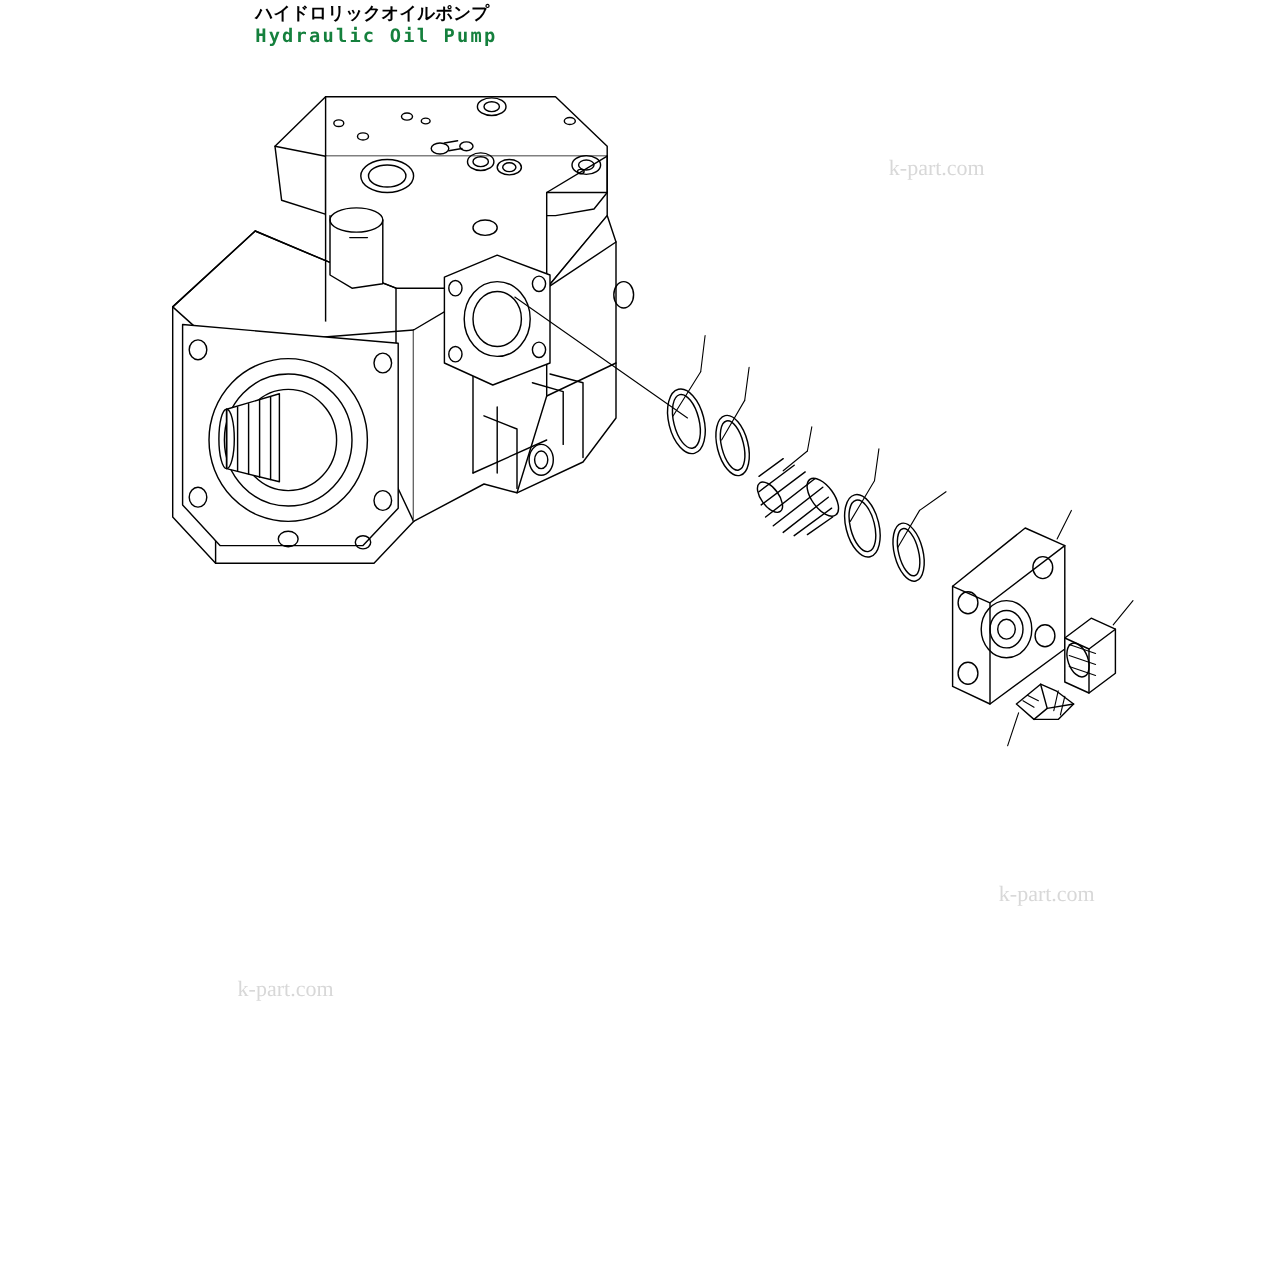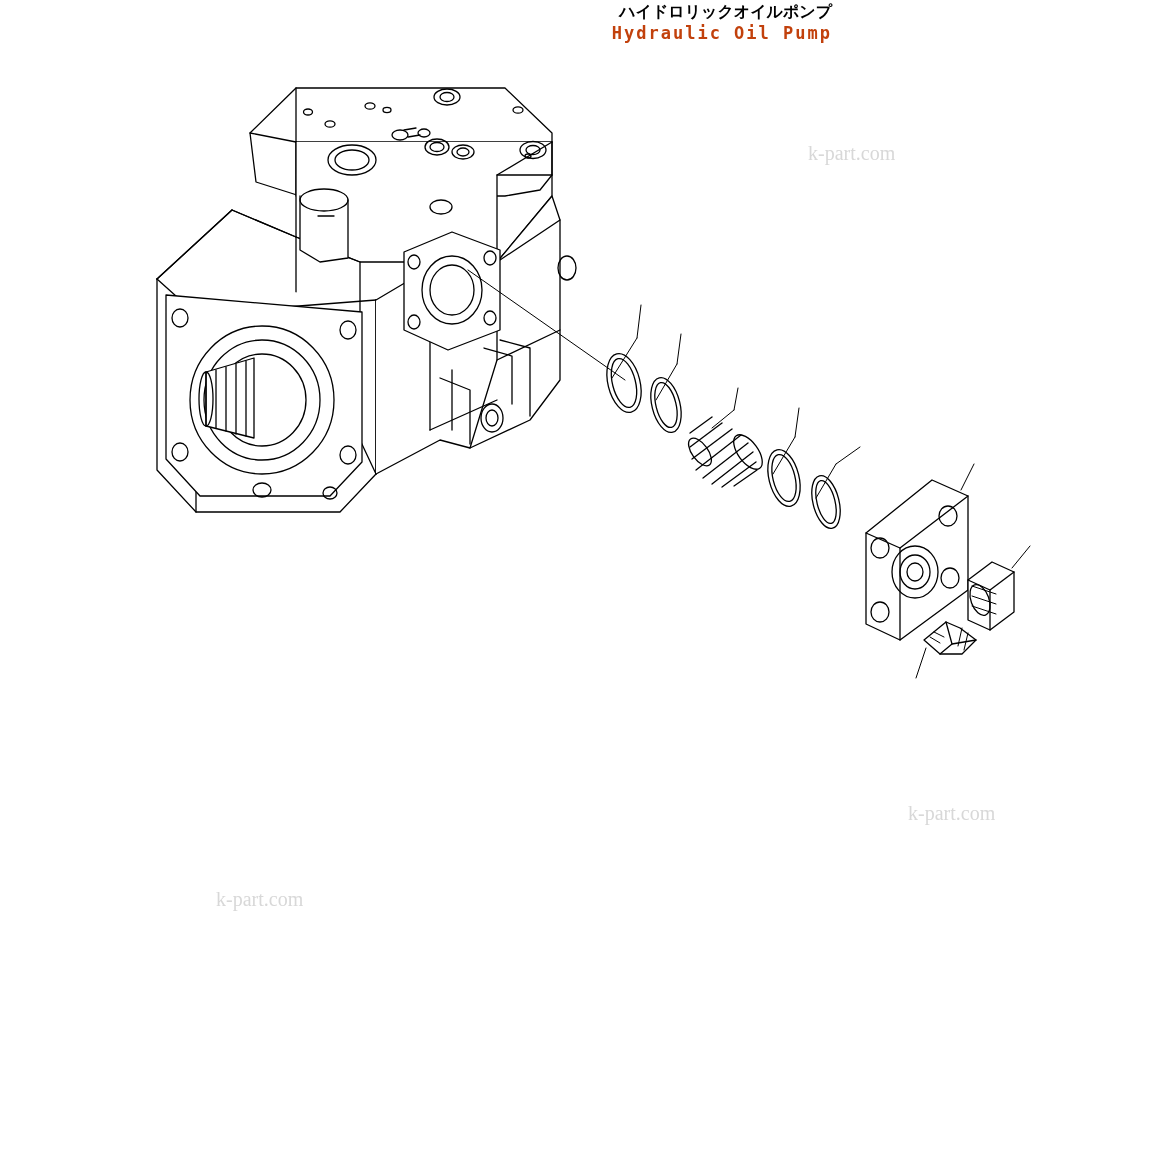--- a/index.html
+++ b/index.html
@@ -7,42 +7,41 @@
     padding: 0;
     background: #ffffff;
   }
   #page {
     position: relative;
     width: 1163px;
     height: 1150px;
     background: #ffffff;
     overflow: hidden;
     font-family: "Liberation Sans", sans-serif;
-    text-align: right;
   }
   .title-block {
     position: absolute;
     left: 232px;
     top: 2px;
     width: 600px;
   }
   .title-jp {
     font-family: "DejaVu Sans", sans-serif;
     font-size: 16px;
     font-weight: bold;
     color: #000000;
     letter-spacing: 0px;
     line-height: 20px;
     white-space: nowrap;
   }
   .title-en {
     font-family: "DejaVu Sans Mono", monospace;
     font-size: 17px;
     font-weight: bold;
-    color: #c2410c;
+    color: #15803d;
     letter-spacing: 2px;
     line-height: 22px;
     white-space: nowrap;
   }
   .watermark {
     position: absolute;
     font-family: "Liberation Serif", serif;
     font-size: 20px;
     color: #d8d8d8;
     white-space: nowrap;

